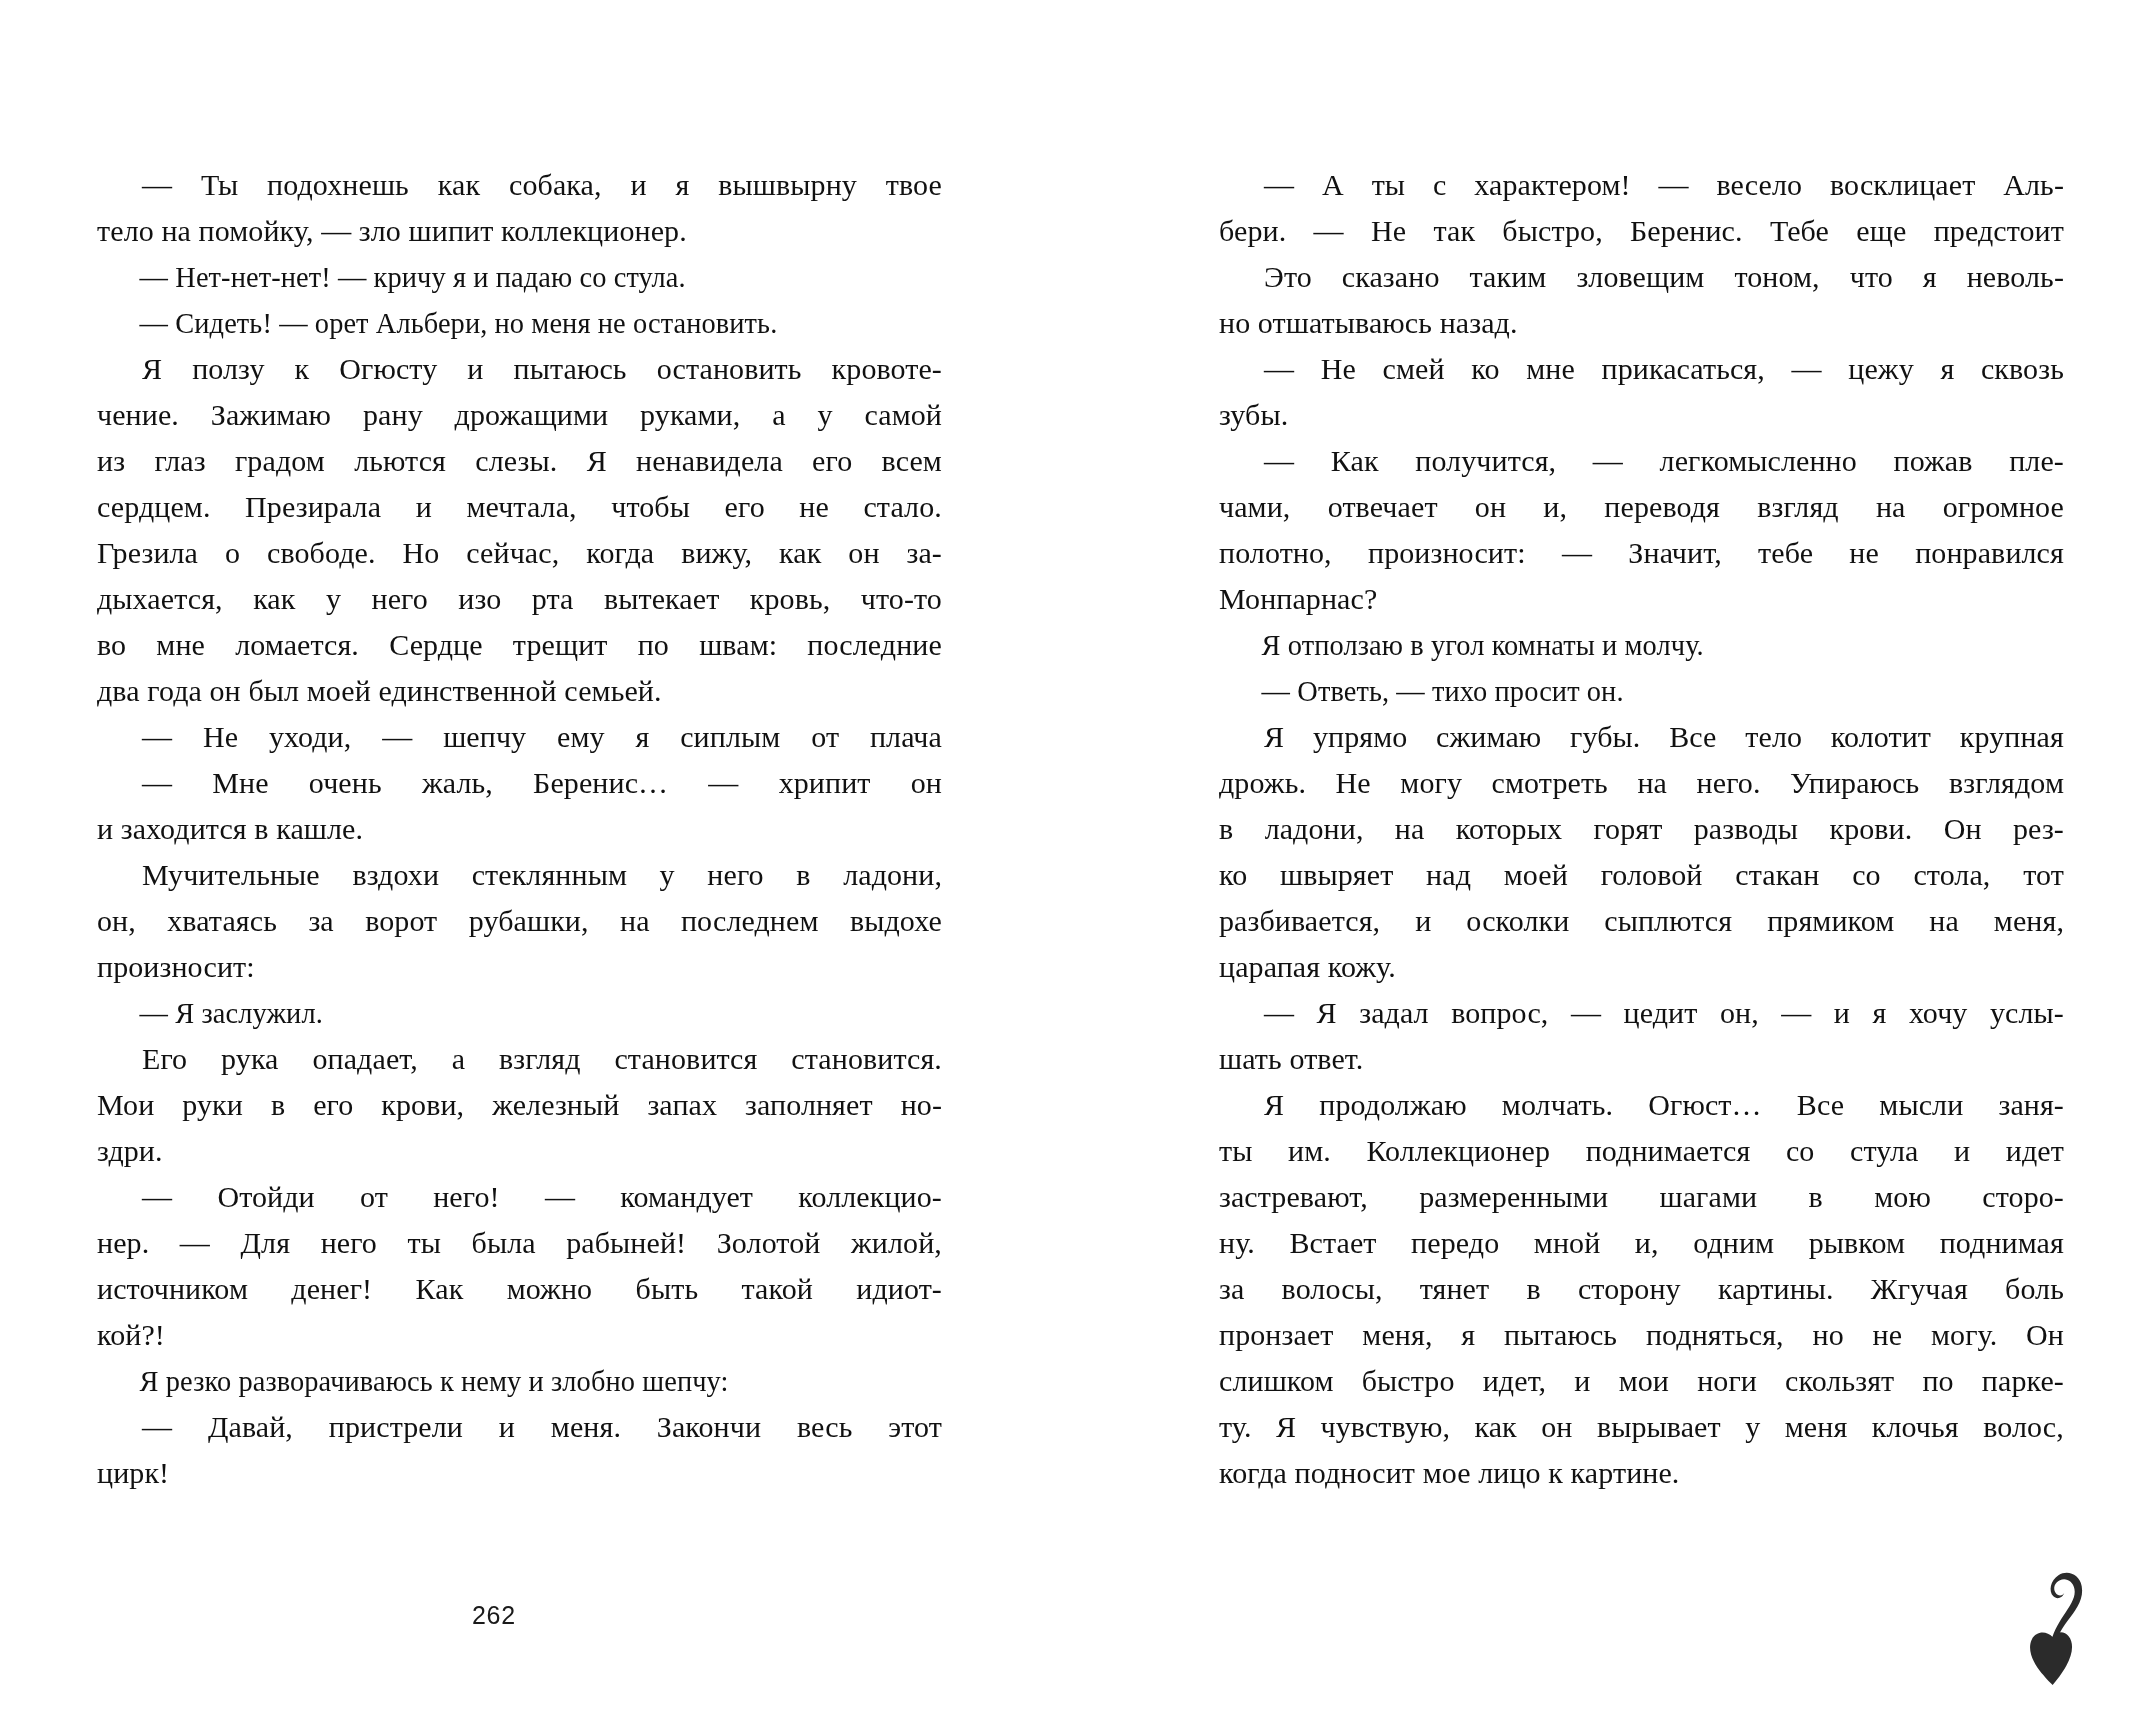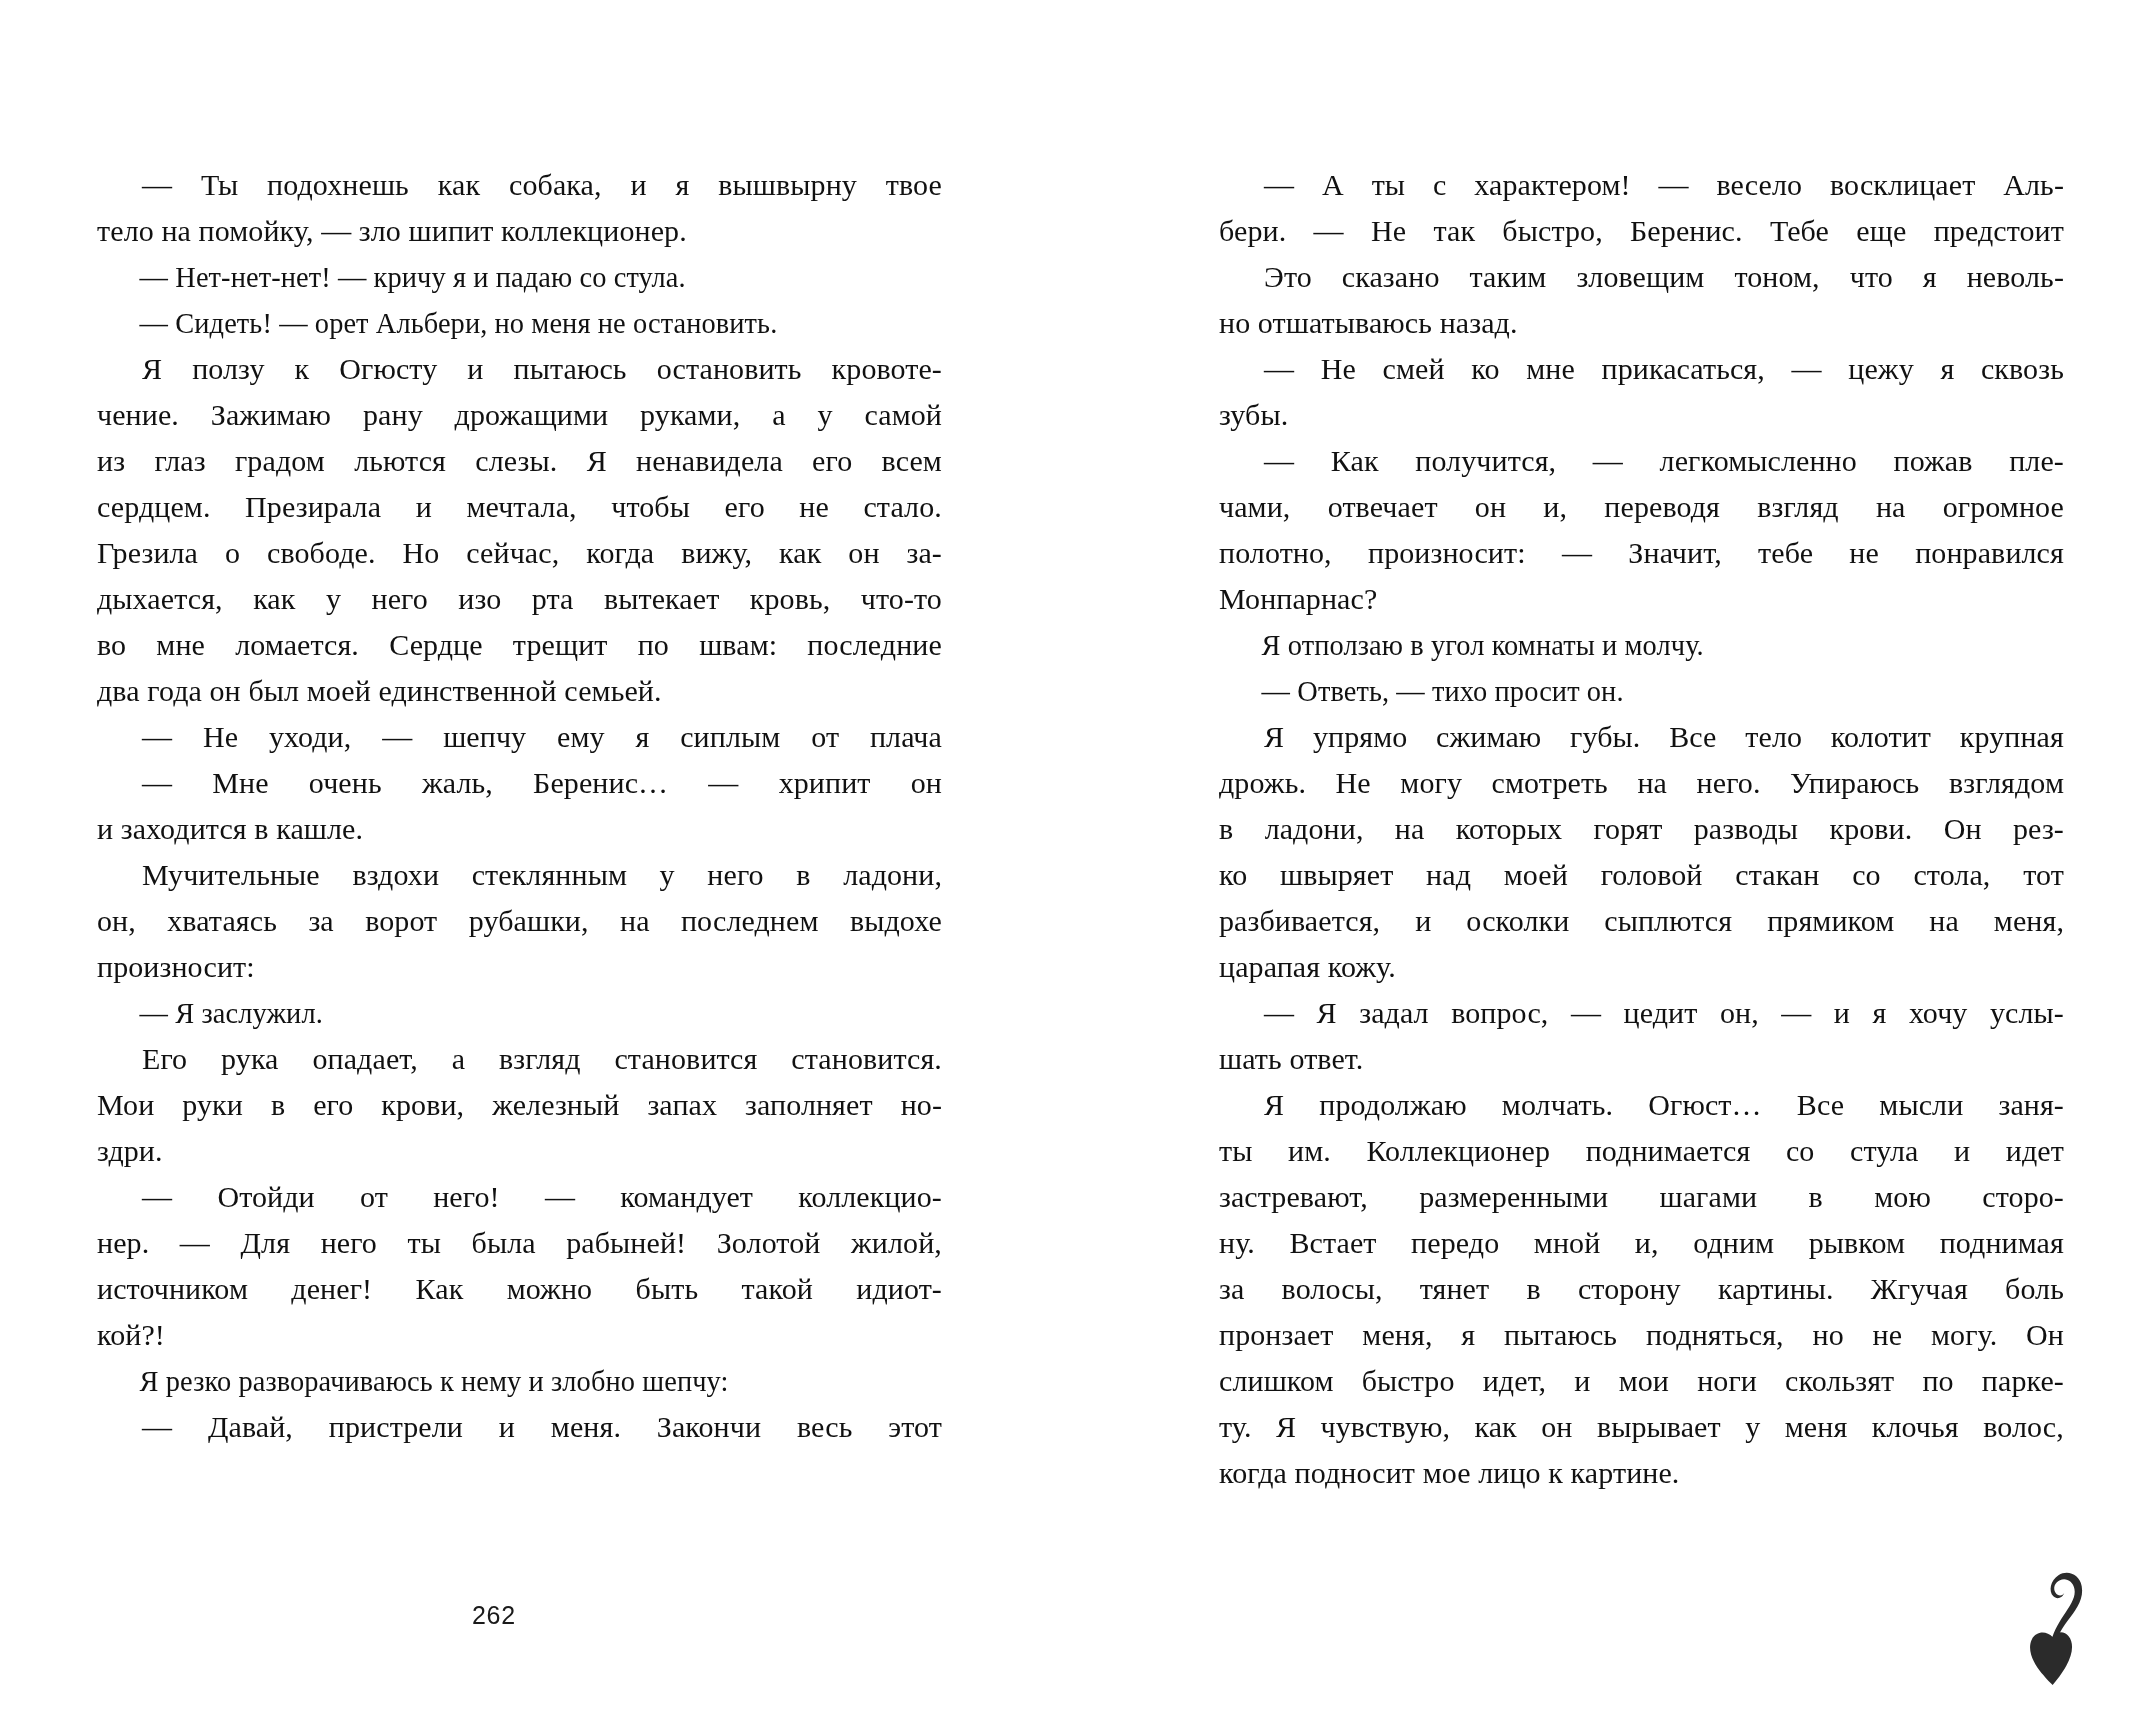--- a/index.html
+++ b/index.html
@@ -313,20 +313,21 @@
         <span class="ln just indent">
             <span>—</span>
             <span>Давай,</span>
             <span>пристрели</span>
             <span>и</span>
             <span>меня.</span>
             <span>Закончи</span>
             <span>весь</span>
             <span>этот</span>
           </span>
+        <span class="ln">цирк!</span>
       </div>
 
     </div>
 
     <div class="folio folio-left">262</div>
   </div>
 
   <div class="page page-right">
     <div class="textblock">
 

